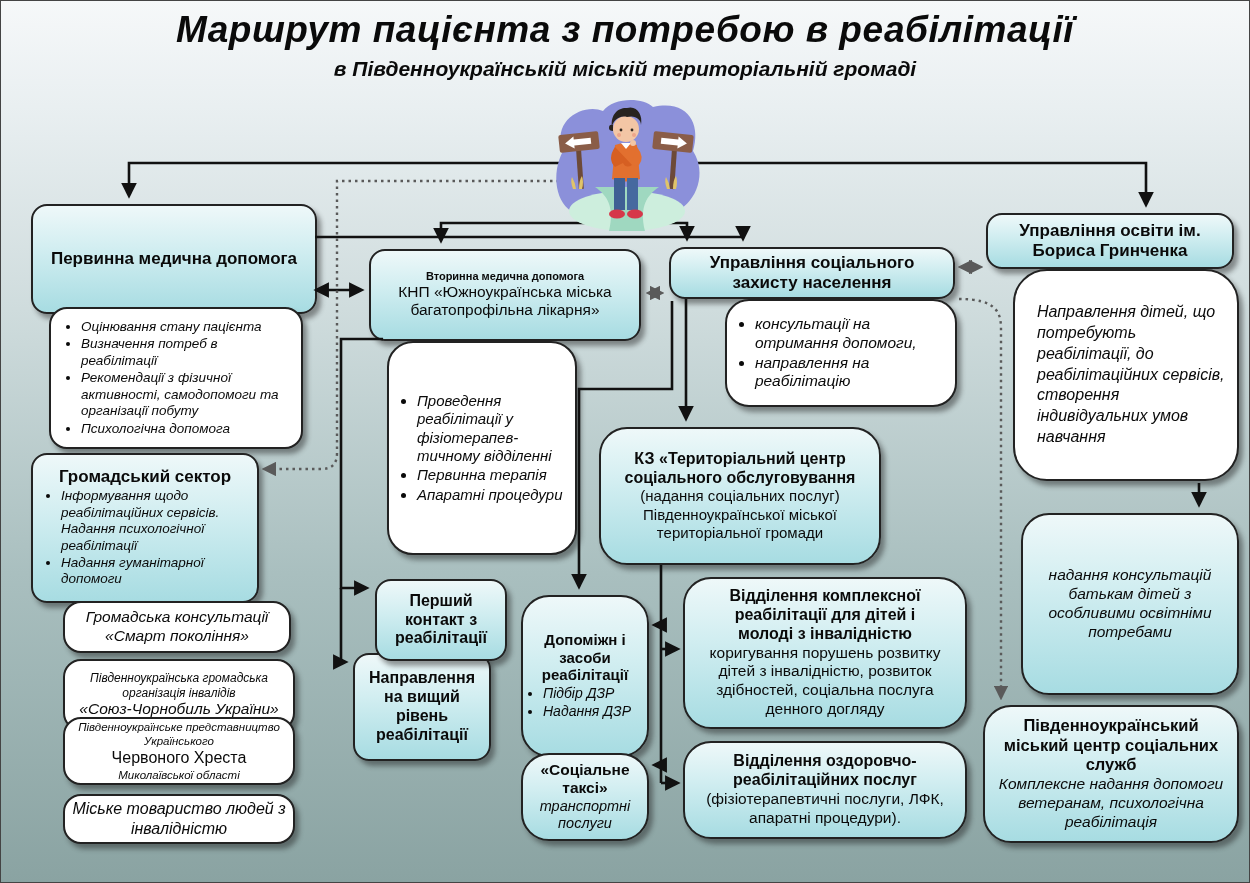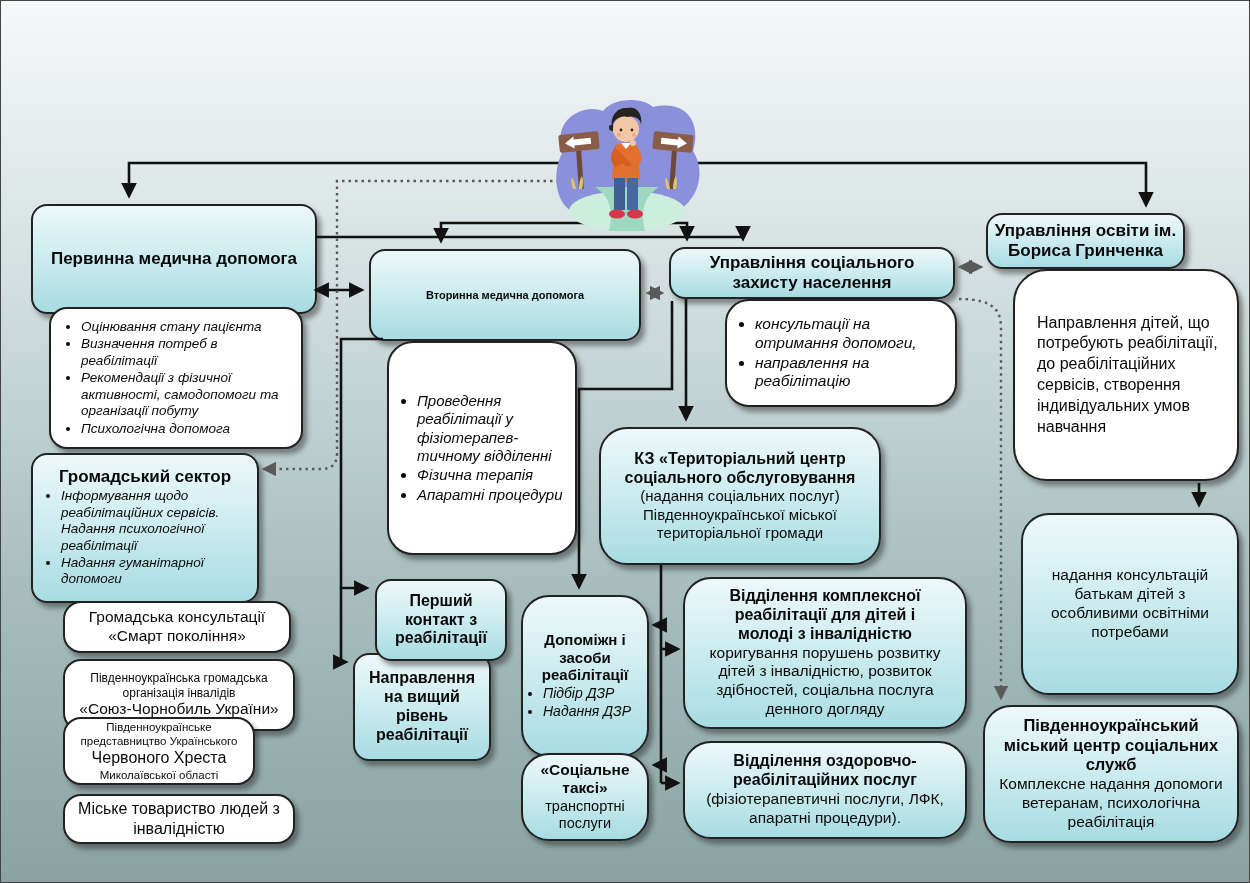--- a/index.html
+++ b/index.html
@@ -12,31 +12,35 @@
   .hdr .t2{font-size:21px;font-weight:bold;font-style:italic;color:#0a0a0a;margin-top:6px;}
   .box{position:absolute;border:2px solid #222;box-sizing:border-box;
     box-shadow:4px 5px 5px rgba(30,30,30,.45);
     display:flex;flex-direction:column;justify-content:center;
     color:#0a0a0a;}
   .teal{background:linear-gradient(180deg,#eef8f9 0%,#d2eef1 40%,#a7dce2 100%);border-radius:16px;}
   .rnd{border-radius:28px;}
   .white{background:#ffffff;border-radius:18px;}
   .ttl{font-weight:bold;text-align:center;line-height:1.18;}
   .sub{text-align:center;line-height:1.22;}
-  .it{}
+  .it{font-style:italic;}
   ul.svc{margin:0;padding-left:20px;list-style:disc;}
   ul.svc li{font-style:italic;line-height:1.22;margin:1px 0;}
   .arrows{position:absolute;left:0;top:0;width:1250px;height:883px;pointer-events:none;}
   .illus{position:absolute;left:546px;top:94px;width:160px;height:140px;}
 </style>
 </head>
 <body>
 
 <div class="canvas">
 
+  <div class="hdr">
+    <div class="t1">Маршрут пацієнта з потребою в реабілітації</div>
+    <div class="t2">в Південноукраїнській міській територіальній громаді</div>
+  </div>
 
   <div class="box teal" style="left:30px;top:203px;width:286px;height:110px;padding:6px 8px;">
     <div class="ttl" style="font-size:17px;">Первинна медична допомога</div>
   </div>
   <div class="box white" style="left:48px;top:306px;width:254px;height:142px;padding:6px 10px;">
     <ul class="svc" style="font-size:13.5px;">
       <li>Оцінювання стану пацієнта</li>
       <li>Визначення потреб в реабілітації</li>
       <li>Рекомендації з фізичної активності, самодопомоги та організації побуту</li>
       <li>Психологічна допомога</li>
@@ -51,36 +55,37 @@
     </ul>
   </div>
 
   <div class="box white" style="left:62px;top:600px;width:228px;height:52px;padding:2px 6px;">
     <div class="sub it" style="font-size:15.5px;">Громадська консультації «Смарт покоління»</div>
   </div>
   <div class="box white" style="left:62px;top:658px;width:232px;height:72px;padding:2px 6px;">
     <div class="sub it" style="font-size:12px;">Південноукраїнська громадська організація інвалідів</div>
     <div class="sub it" style="font-size:15.5px;">«Союз-Чорнобиль України»</div>
   </div>
-  <div class="box white" style="left:62px;top:716px;width:192px;height:68px;padding:2px 6px;justify-content:center;">
+  <div class="box white" style="left:62px;top:716px;width:232px;height:68px;padding:2px 6px;justify-content:center;">
     <div class="sub it" style="font-size:11.5px;">Південноукраїнське представництво Українського</div>
     <div class="sub" style="font-size:16px;">Червоного Хреста</div>
     <div class="sub it" style="font-size:11.5px;">Миколаївської області</div>
   </div>
   <div class="box white" style="left:62px;top:793px;width:232px;height:50px;padding:2px 6px;">
     <div class="sub it" style="font-size:16px;">Міське товариство людей з інвалідністю</div>
   </div>
 
   <div class="box teal" style="left:368px;top:248px;width:272px;height:92px;padding:4px 8px;">
     <div class="ttl" style="font-size:11px;">Вторинна медична допомога</div>
+    <div class="sub" style="font-size:15.5px;">КНП «Южноукраїнська міська багатопрофільна лікарня»</div>
   </div>
   <div class="box white" style="left:386px;top:340px;width:190px;height:214px;padding:6px 8px;border-radius:26px;">
     <ul class="svc" style="font-size:15px;">
       <li>Проведення реабілітації у фізіотерапев-тичному відділенні</li>
-      <li>Фізична терапія</li>
+      <li>Первинна терапія</li>
       <li>Апаратні процедури</li>
     </ul>
   </div>
 
   <div class="box teal" style="left:352px;top:652px;width:138px;height:108px;padding:2px 4px;">
     <div class="ttl" style="font-size:16px;">Направлення на вищий рівень реабілітації</div>
   </div>
   <div class="box teal" style="left:374px;top:578px;width:132px;height:82px;padding:2px 4px;">
     <div class="ttl" style="font-size:16px;">Перший контакт з реабілітації</div>
   </div>
@@ -116,21 +121,21 @@
   <div class="box teal rnd" style="left:682px;top:576px;width:284px;height:152px;padding:4px 24px;">
     <div class="ttl" style="font-size:16px;">Відділення комплексної реабілітації для дітей і молоді з інвалідністю</div>
     <div class="sub" style="font-size:15.5px;">коригування порушень розвитку дітей з інвалідністю, розвиток здібностей, соціальна послуга денного догляду</div>
   </div>
 
   <div class="box teal rnd" style="left:682px;top:740px;width:284px;height:98px;padding:2px 8px;">
     <div class="ttl" style="font-size:16px;">Відділення оздоровчо-реабілітаційних послуг</div>
     <div class="sub" style="font-size:15.5px;">(фізіотерапевтичні послуги, ЛФК, апаратні процедури).</div>
   </div>
 
-  <div class="box teal" style="left:985px;top:212px;width:199px;height:56px;padding:2px 4px;">
+  <div class="box teal" style="left:985px;top:212px;width:248px;height:56px;padding:2px 4px;">
     <div class="ttl" style="font-size:17px;">Управління освіти ім. Бориса Гринченка</div>
   </div>
   <div class="box white" style="left:1012px;top:268px;width:226px;height:212px;padding:6px 12px 6px 22px;border-radius:34px;">
     <div class="it" style="font-size:16px;line-height:1.3;">Направлення дітей, що потребують реабілітації, до реабілітаційних сервісів, створення індивідуальних умов навчання</div>
   </div>
 
   <div class="box teal rnd" style="left:1020px;top:512px;width:218px;height:182px;padding:4px 8px;">
     <div class="sub it" style="font-size:15.5px;">надання консультацій батькам дітей з особливими освітніми потребами</div>
   </div>
 

